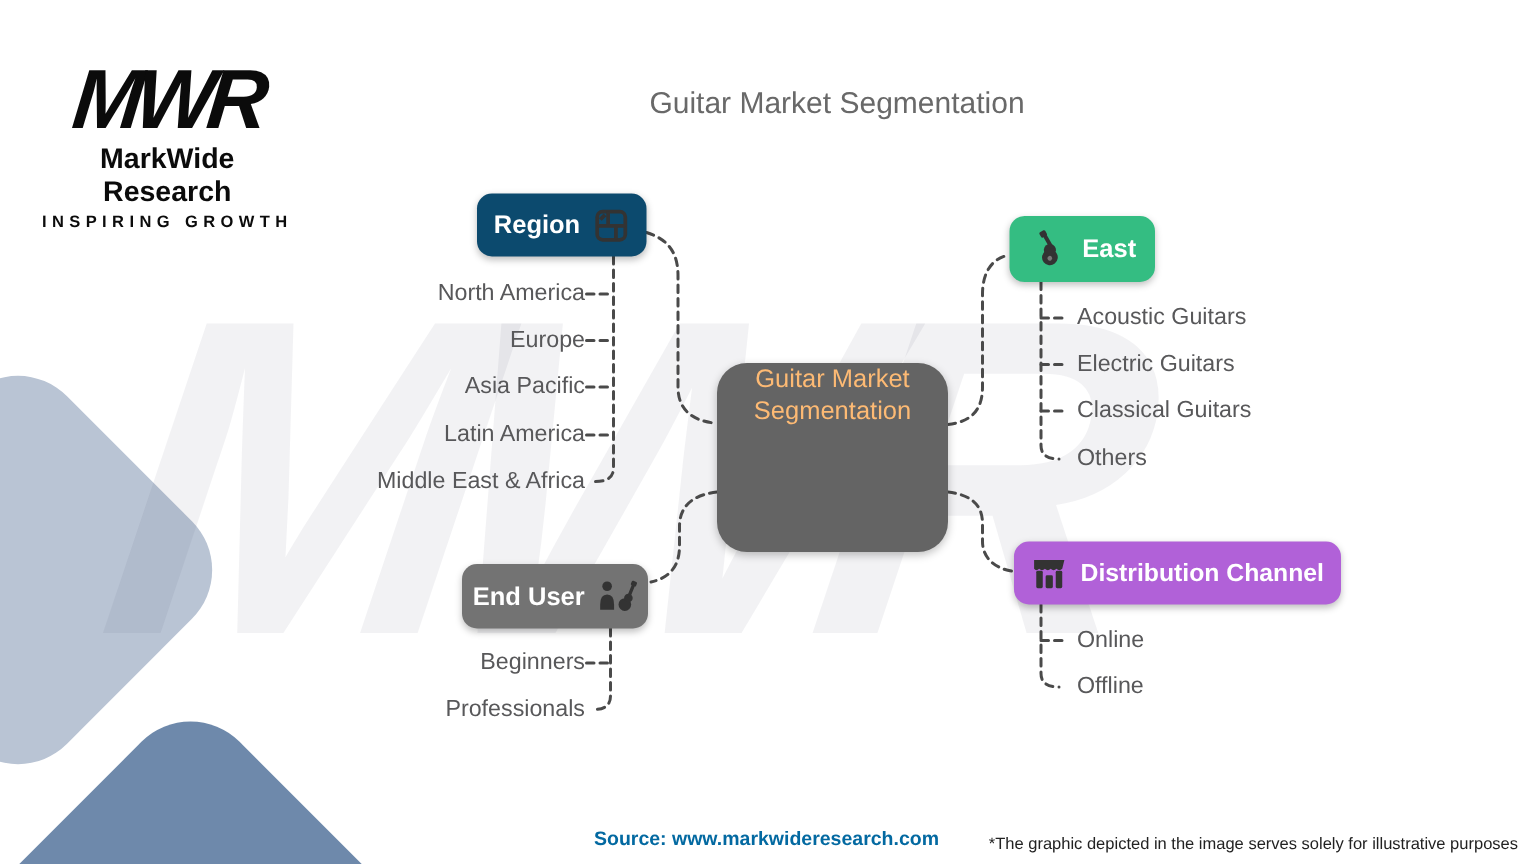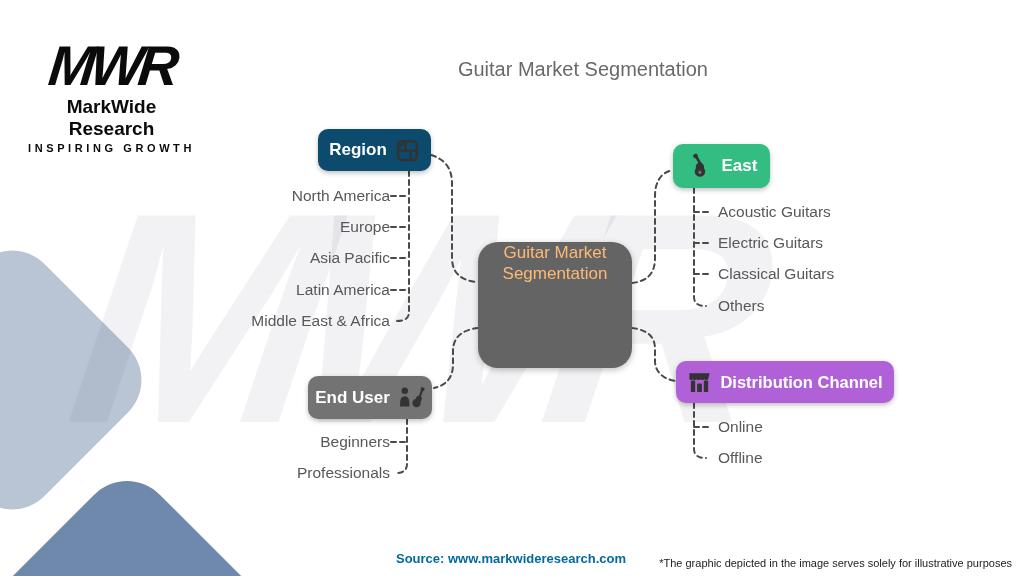--- a/index.html
+++ b/index.html
@@ -21,21 +21,21 @@
   
   .logo{position:absolute;left:24px;top:38px;width:175px;text-align:center;z-index:3;color:#0b0b0b;}
   .logo-mark{
     font-size:56px;line-height:56px;font-weight:bold;font-style:italic;
     letter-spacing:-5px;transform:skewX(-6deg);
   }
   .logo-name{font-size:19px;font-weight:bold;letter-spacing:0px;margin-top:2px;}
   .logo-tagline{font-size:11px;font-weight:bold;letter-spacing:3.6px;margin-top:2px;}
   
   .page-title{
-    position:absolute;left:408px;top:58px;width:300px;text-align:right;
+    position:absolute;left:408px;top:58px;width:300px;text-align:center;
     font-size:20px;color:#696969;z-index:3;
   }
   
   .connectors{position:absolute;left:0;top:0;z-index:2;}
   .connectors path{fill:none;stroke:#4a4a4a;stroke-width:2;stroke-dasharray:5 4;stroke-linecap:round;}
   
   .node{
     position:absolute;z-index:3;display:flex;align-items:center;justify-content:center;
     gap:8px;border-radius:10px;color:#ffffff;font-weight:bold;
     box-shadow:0 2px 5px rgba(0,0,0,0.25);

